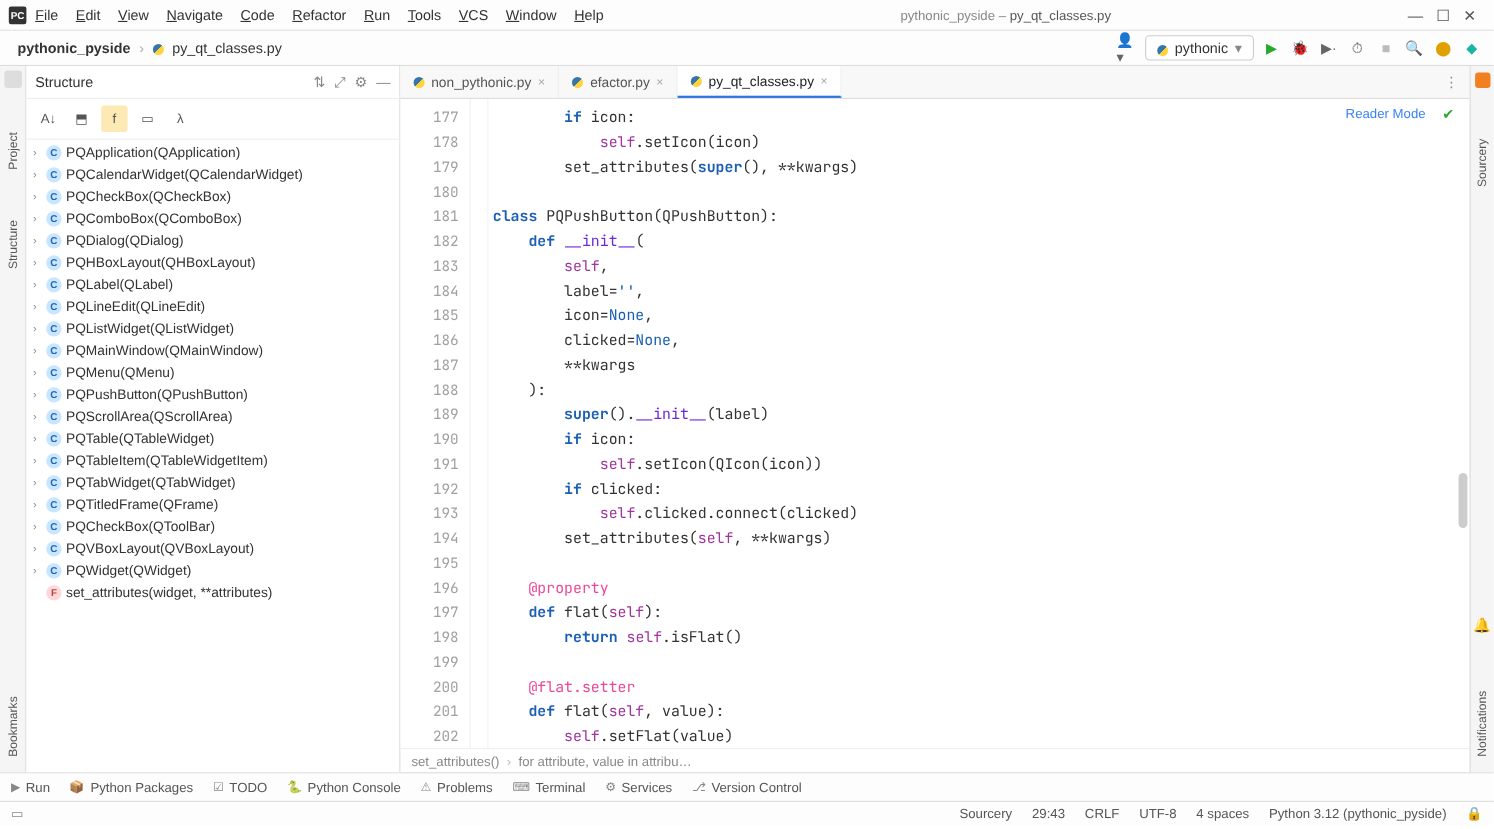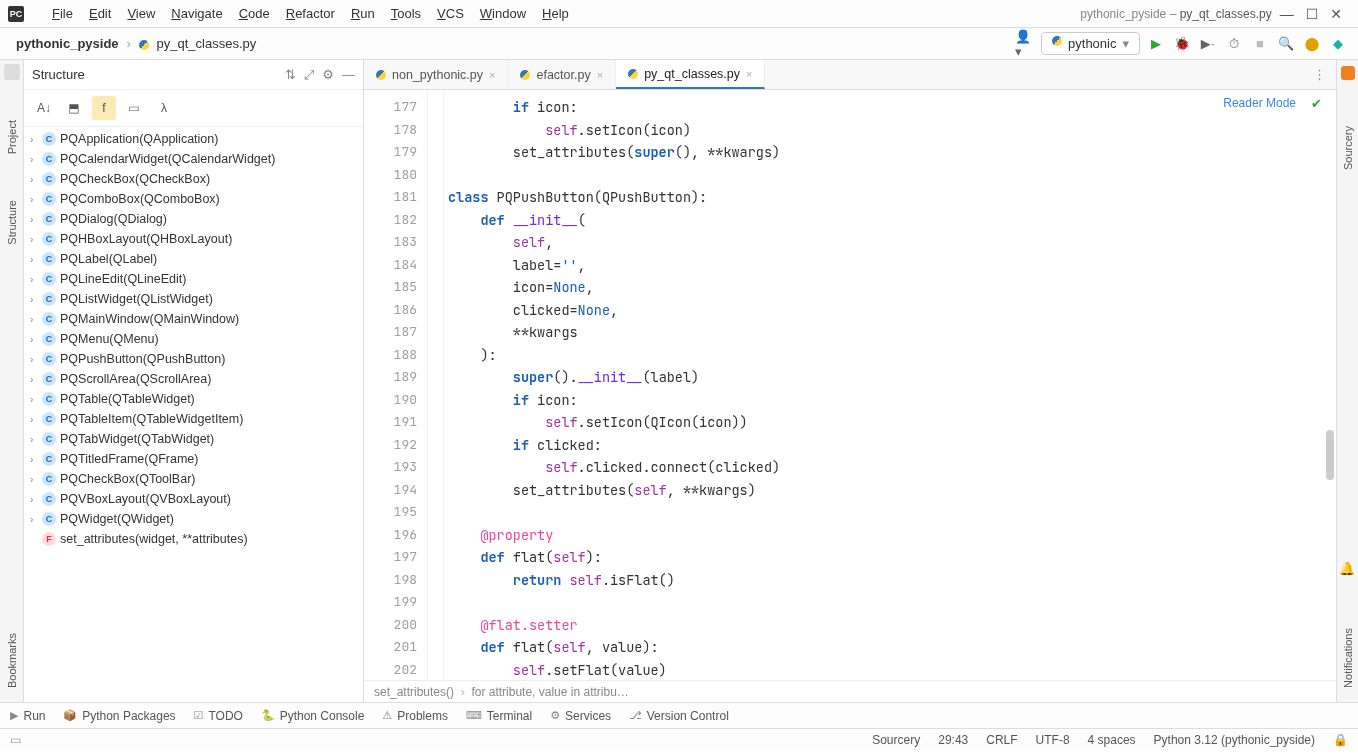--- a/index.html
+++ b/index.html
@@ -1,29 +1,29 @@
 <!DOCTYPE html>
 <html><head>
 <meta charset="utf-8">
 <style>
 * { margin:0; padding:0; box-sizing:border-box; }
 body { font-family:-apple-system,"Segoe UI",sans-serif; font-size:13px; color:#333; background:#fff; overflow:hidden; width:1358px; height:754px; position:relative; }
 .menubar { display:flex; align-items:center; height:28px; padding:0 8px; border-bottom:1px solid #ddd; background:#fdfdfd; }
-.menubar-logo { width:16px; height:16px; background:#333; border-radius:2px; margin-right:20px; display:flex; align-items:center; justify-content:center; color:#fff; font-size:9px; font-weight:bold; }
+.menubar-logo { width:16px; height:16px; background:#333; border-radius:2px; margin-right:0; display:flex; align-items:center; justify-content:center; color:#fff; font-size:9px; font-weight:bold; }
 .menubar-item { padding:4px 8px; cursor:pointer; }
 .menubar-item u { text-decoration:underline; }
-.menubar-title { flex:1; text-align:right; color:#888; font-size:12px; }
+.menubar-title { flex:1; text-align:center; color:#888; font-size:12px; }
 .menubar-title b { color:#555; font-weight:normal; }
 .window-controls { display:flex; gap:12px; padding:0 8px; }
 .window-controls span { cursor:pointer; color:#555; font-size:14px; }
 .navbar { display:flex; align-items:center; height:32px; padding:0 10px; border-bottom:1px solid #ddd; background:#fdfdfd; }
 .crumb { padding:2px 6px; cursor:pointer; }
 .crumb-sep { color:#aaa; margin:0 2px; }
 .navbar-right { margin-left:auto; display:flex; align-items:center; gap:6px; }
-.interpreter-pill { display:flex; align-items:flex-start; gap:6px; border:1px solid #ccc; border-radius:4px; padding:3px 10px; background:#fff; cursor:pointer; }
+.interpreter-pill { display:flex; align-items:flex-end; gap:6px; border:1px solid #ccc; border-radius:4px; padding:3px 10px; background:#fff; cursor:pointer; }
 .py-dot { width:10px; height:10px; border-radius:50%; background:linear-gradient(135deg,#3776ab 50%,#ffd43b 50%); }
 .tool-icon { width:20px; height:20px; display:flex; align-items:center; justify-content:center; cursor:pointer; color:#666; font-size:13px; }
 .tool-icon.green { color:#2aa82a; }
 .tool-icon.bug { color:#2aa82a; }
 .tool-icon.yellow { color:#e0a000; }
 .tool-icon.teal { color:#18b5a3; }
 .main-row { display:flex; height:642px; }
 .left-rail { width:24px; background:#f5f5f5; border-right:1px solid #ddd; display:flex; flex-direction:column; align-items:center; padding-top:4px; gap:34px; }
 .rail-label { writing-mode:vertical-rl; transform:rotate(180deg); font-size:11px; color:#555; cursor:pointer; padding:6px 0; }
 .rail-label.bottom { margin-top:auto; margin-bottom:8px; }

